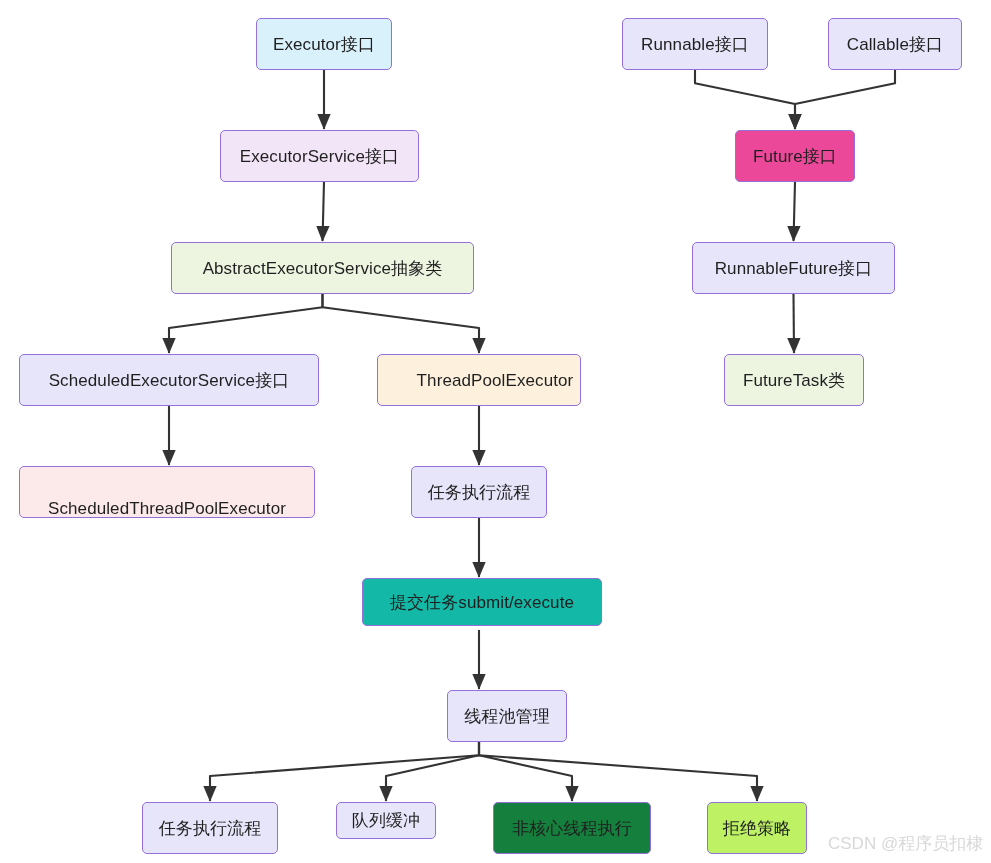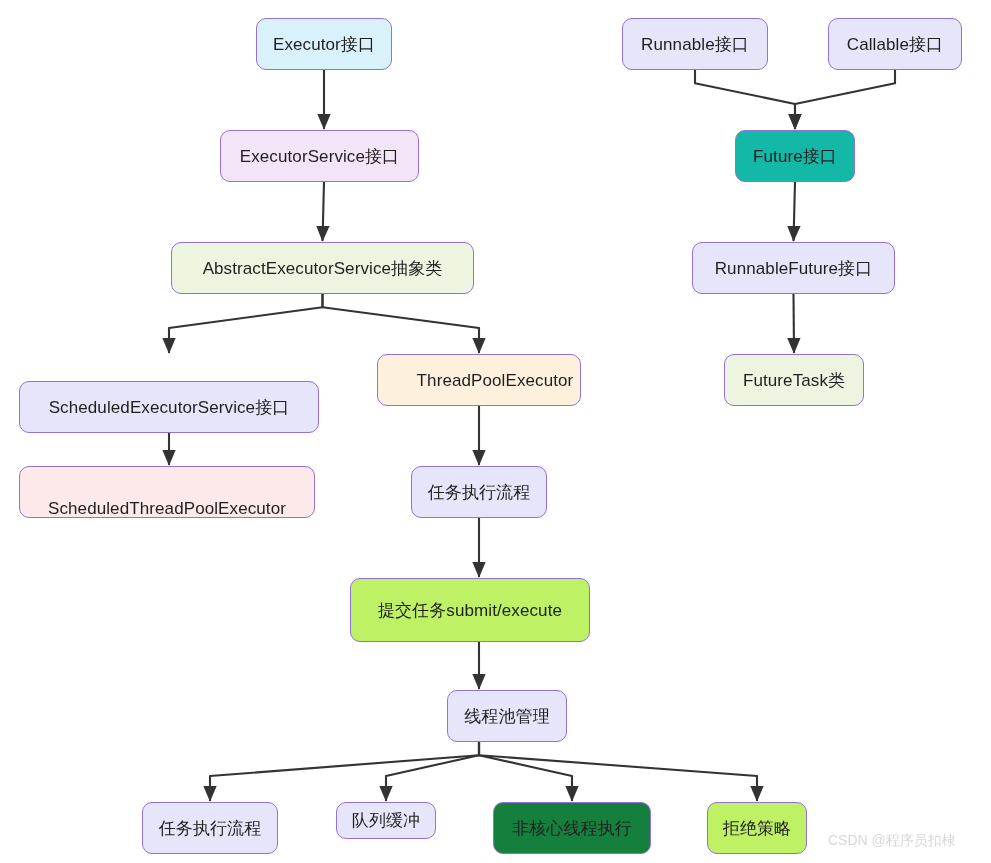--- a/index.html
+++ b/index.html
@@ -22,35 +22,35 @@
     position: absolute;
     left: 0;
     top: 0;
     width: 991px;
     height: 863px;
   }
   .node-box {
     position: absolute;
     box-sizing: border-box;
     border: 1.3px solid #9370db;
-    border-radius: 10px;
+    border-radius: 5px;
     display: flex;
     align-items: center;
     justify-content: center;
     color: #1f1f1f;
     font-size: 17px;
     font-family: "Liberation Sans", "DejaVu Sans", sans-serif;
     white-space: nowrap;
     letter-spacing: 0.1px;
     line-height: 1;
   }
   .watermark {
     position: absolute;
     color: #d8d8d8;
-    font-size: 14px;
+    font-size: 17px;
     font-family: "Liberation Sans", "DejaVu Sans", sans-serif;
     white-space: nowrap;
     user-select: none;
     pointer-events: none;
   }
 </style>
 </head>
 <body>
 
 <div id="diagram-root">
@@ -84,33 +84,33 @@
   <div id="node-layer">
       <div class="node-box" style="left: 256px; top: 18px; width: 136px; height: 52px; background: rgb(217, 241, 251); border-color: rgb(147, 112, 219);">
         <span>Executor接口</span>
       </div>
       <div class="node-box" style="left: 220px; top: 130px; width: 199px; height: 52px; background: rgb(243, 229, 248); border-color: rgb(147, 112, 219);">
         <span>ExecutorService接口</span>
       </div>
       <div class="node-box" style="left: 171px; top: 242px; width: 303px; height: 52px; background: rgb(237, 245, 225); border-color: rgb(147, 112, 219);">
         <span>AbstractExecutorService抽象类</span>
       </div>
-      <div class="node-box" style="left: 19px; top: 354px; width: 300px; height: 52px; background: rgb(231, 229, 250); border-color: rgb(147, 112, 219); margin-top: 27px;">
+      <div class="node-box" style="left: 19px; top: 354px; width: 300px; height: 52px; background: rgb(231, 229, 250); border-color: rgb(147, 112, 219);">
         <span>ScheduledExecutorService接口</span>
       </div>
       <div class="node-box" style="left: 377px; top: 354px; width: 204px; height: 52px; background: rgb(253, 240, 221); border-color: rgb(147, 112, 219); padding-left: 32px;">
         <span>ThreadPoolExecutor</span>
       </div>
       <div class="node-box" style="left: 19px; top: 466px; width: 296px; height: 52px; background: rgb(252, 233, 234); border-color: rgb(147, 112, 219); align-items: flex-end;">
         <span>ScheduledThreadPoolExecutor</span>
       </div>
       <div class="node-box" style="left: 411px; top: 466px; width: 136px; height: 52px; background: rgb(231, 229, 250); border-color: rgb(147, 112, 219); align-items: center;">
         <span>任务执行流程</span>
       </div>
-      <div class="node-box" style="left: 350px; top: 578px; width: 240px; height: 64px; background: #bef264; border-color: rgb(147, 112, 219);">
+      <div class="node-box" style="left: 362px; top: 578px; width: 240px; height: 48px; background: #14b8a6; border-color: rgb(147, 112, 219);">
         <span>提交任务submit/execute</span>
       </div>
       <div class="node-box" style="left: 419px; top: 690px; width: 120px; height: 52px; background: rgb(231, 229, 250); border-color: rgb(147, 112, 219); margin-left: 28px;">
         <span>线程池管理</span>
       </div>
       <div class="node-box" style="left: 142px; top: 802px; width: 136px; height: 52px; background: rgb(231, 229, 250); border-color: rgb(147, 112, 219);">
         <span>任务执行流程</span>
       </div>
       <div class="node-box" style="left: 336px; top: 802px; width: 100px; height: 37px; background: rgb(231, 229, 250); border-color: rgb(147, 112, 219);">
         <span>队列缓冲</span>
@@ -120,21 +120,21 @@
       </div>
       <div class="node-box" style="left: 707px; top: 802px; width: 100px; height: 52px; background: #bef264; border-color: rgb(147, 112, 219);">
         <span>拒绝策略</span>
       </div>
       <div class="node-box" style="left: 622px; top: 18px; width: 146px; height: 52px; background: rgb(231, 229, 250); border-color: rgb(147, 112, 219);">
         <span>Runnable接口</span>
       </div>
       <div class="node-box" style="left: 828px; top: 18px; width: 134px; height: 52px; background: rgb(231, 229, 250); border-color: rgb(147, 112, 219);">
         <span>Callable接口</span>
       </div>
-      <div class="node-box" style="left: 735px; top: 130px; width: 120px; height: 52px; background: #14b8a6; border-color: rgb(147, 112, 219);">
+      <div class="node-box" style="left: 735px; top: 130px; width: 120px; height: 52px; background: #ec4899; border-color: rgb(147, 112, 219);">
         <span>Future接口</span>
       </div>
       <div class="node-box" style="left: 692px; top: 242px; width: 203px; height: 52px; background: rgb(231, 229, 250); border-color: rgb(147, 112, 219);">
         <span>RunnableFuture接口</span>
       </div>
       <div class="node-box" style="left: 724px; top: 354px; width: 140px; height: 52px; background: rgb(237, 245, 225); border-color: rgb(147, 112, 219);">
         <span>FutureTask类</span>
       </div>
     </div>
 

